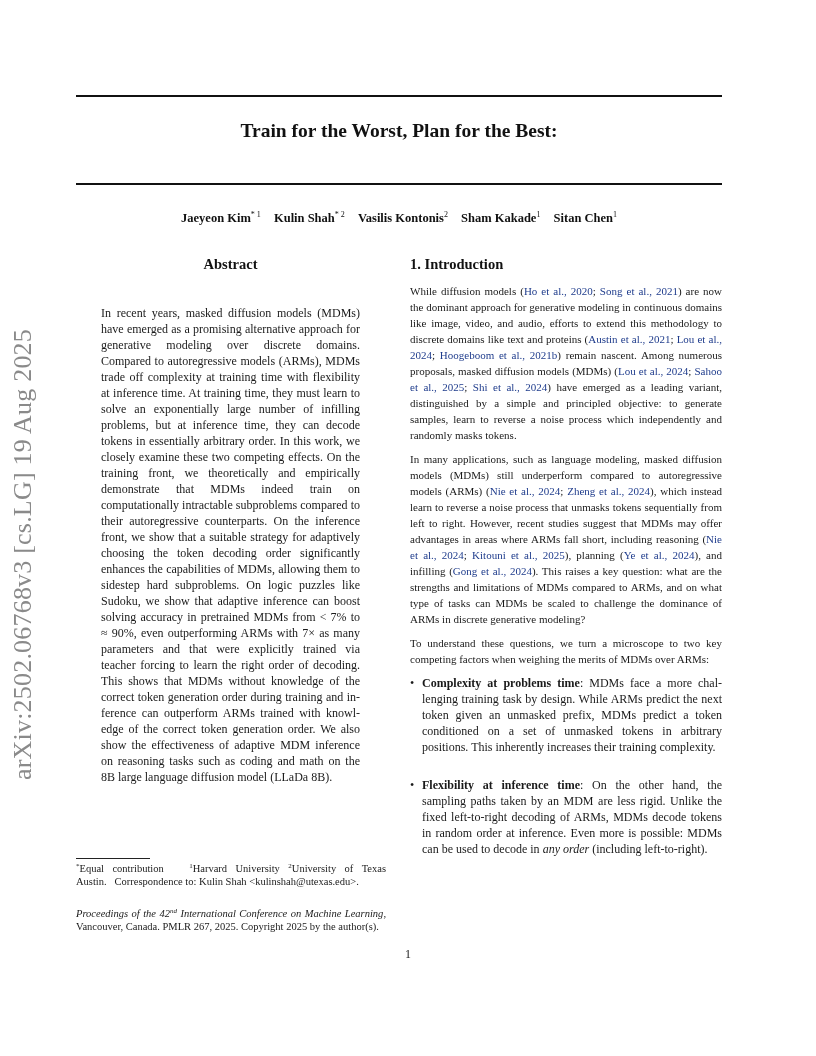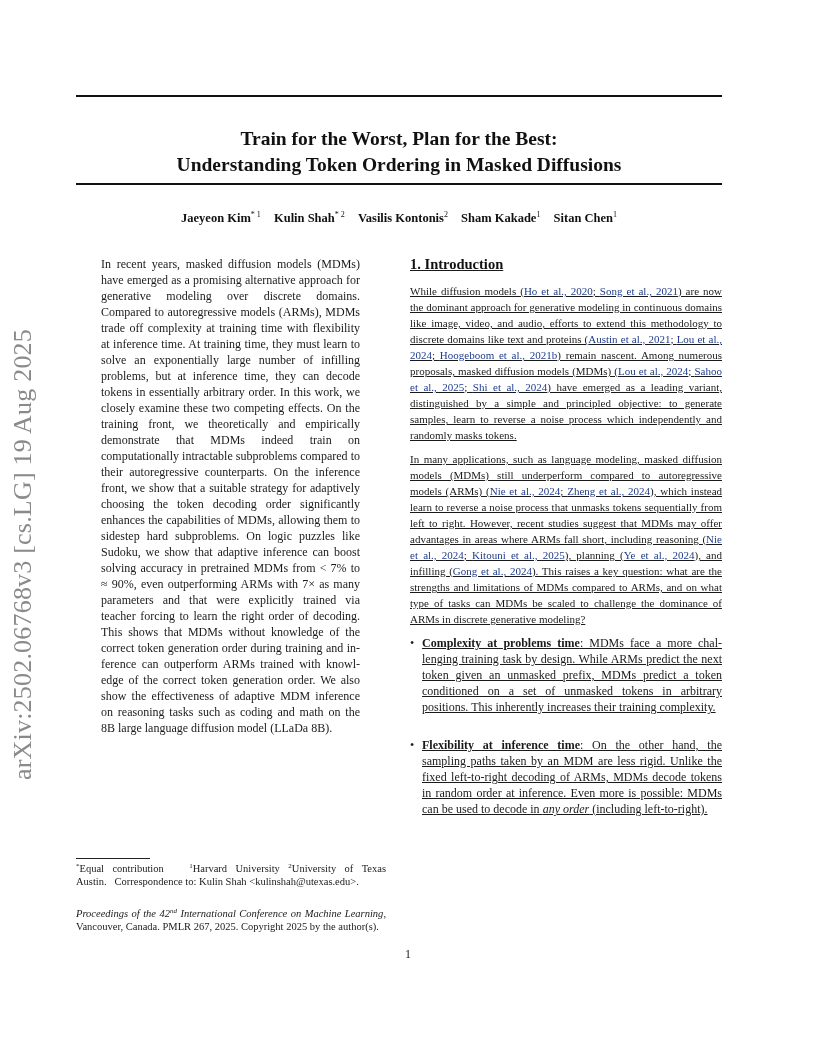--- a/index.html
+++ b/index.html
@@ -2,30 +2,30 @@
 <html><head>
 <meta charset="utf-8">
 <style>
   html, body { margin: 0; padding: 0; background: #ffffff; }
   body { width: 816px; height: 1056px; position: relative; overflow: hidden;
          font-family: "Liberation Serif", "DejaVu Serif", serif; color: #1a1a1a; }
   .rule { position: absolute; left: 76px; width: 646px; background: #111; }
   .rule.top { top: 95px; height: 2px; }
   .rule.bottom { top: 183px; height: 2px; }
   .title { position: absolute; top: 118px; left: 76px; width: 646px; text-align: center;
-           font-weight: bold; font-size: 19.5px; line-height: 26px; color: #111; margin-top: 8px; }
+           font-weight: bold; font-size: 19.5px; line-height: 26px; color: #111; }
   .title div { display: block; }
   .authors { position: absolute; top: 211px; left: 76px; width: 646px; text-align: center;
              font-weight: bold; font-size: 12.5px; color: #111; }
   .authors .author { margin: 0 5px; }
   .authors sup { font-weight: normal; font-size: 8px; vertical-align: 5px; }
   .arxiv { position: absolute; left: 8px; top: 780px; transform-origin: 0 0; transform: rotate(-90deg);
            font-size: 26px; color: #8a8a8a; white-space: nowrap; letter-spacing: 0.2px; width: 500px; }
   .col-left { position: absolute; left: 101px; top: 256px; width: 259px; }
-  .col-right { position: absolute; left: 410px; top: 256px; width: 312px; text-decoration: underline; }
+  .col-right { position: absolute; left: 410px; top: 256px; width: 312px; }
   .abs-head { text-align: center; font-weight: bold; font-size: 14.5px; margin-bottom: 32px; color:#111; }
   .abs-body { font-size: 12px; line-height: 16px; text-align: justify; hyphens: manual; }
   .sec-head { font-weight: bold; font-size: 14.5px; margin-bottom: 10px; color:#111; }
   .para { font-size: 11px; line-height: 16px; text-align: justify; margin: 0 0 8px 0; }
   .cite { color: #1f3c8c; }
   ul.bullets { list-style: none; padding: 0; margin: 6px 0 0 0; }
   ul.bullets li { position: relative; padding-left: 12px; font-size: 12px; line-height: 16px;
                   text-align: justify; margin-bottom: 22px; }
   ul.bullets li::before { content: "\2022"; position: absolute; left: 0; top: 0; }
   .footnote-rule { position: absolute; left: 76px; top: 858px; width: 74px; height: 1px; background: #222; }
@@ -37,43 +37,44 @@
   b { font-weight: bold; }
 </style>
 </head>
 <body>
 
 <div class="arxiv">arXiv:2502.06768v3  [cs.LG]  19 Aug 2025</div>
 
 <div class="rule top"></div>
 <div class="title">
   <div>Train for the Worst, Plan for the Best:</div>
-  <div>Understanding Token Ordering in Masked Diffusions</div>
 </div>
 <div class="rule bottom"></div>
 
 <div class="authors">
   <span class="author"><span>Jaeyeon Kim</span><sup>* 1</sup></span>
   <span class="author"><span>Kulin Shah</span><sup>* 2</sup></span>
   <span class="author"><span>Vasilis Kontonis</span><sup>2</sup></span>
   <span class="author"><span>Sham Kakade</span><sup>1</sup></span>
   <span class="author"><span>Sitan Chen</span><sup>1</sup></span>
 </div>
 
 <div class="col-left">
+  <div class="abs-head">Abstract</div>
   <div class="abs-body">In recent years, masked diffusion models (MDMs) have emerged as a promising alternative approach for generative modeling over discrete domains. Compared to autoregressive models (ARMs), MDMs trade off complexity at training time with flexibility at inference time. At training time, they must learn to solve an exponentially large number of infilling problems, but at inference time, they can decode tokens in essentially arbitrary order. In this work, we closely examine these two compet­ing effects. On the training front, we theoretically and empirically demonstrate that MDMs indeed train on computationally intractable subproblems compared to their autoregressive counterparts. On the inference front, we show that a suitable strat­egy for adaptively choosing the token decoding order significantly enhances the capabilities of MDMs, allowing them to sidestep hard subprob­lems. On logic puzzles like Sudoku, we show that adaptive inference can boost solving accuracy in pretrained MDMs from &lt; 7% to ≈ 90%, even outperforming ARMs with 7× as many parame­ters and that were explicitly trained via teacher forcing to learn the right order of decoding. This shows that MDMs without knowledge of the cor­rect token generation order during training and in­ference can outperform ARMs trained with knowl­edge of the correct token generation order. We also show the effectiveness of adaptive MDM in­ference on reasoning tasks such as coding and math on the 8B large language diffusion model (LLaDa 8B).</div>
 </div>
 
 <div class="col-right">
   <div class="sec-head">1. Introduction</div>
 
   <p class="para"><span>While diffusion models (</span><a class="cite">Ho et al., 2020</a><span>; </span><a class="cite">Song et al., 2021</a><span>) are now the dominant approach for generative modeling in continuous domains like image, video, and audio, efforts to extend this methodology to discrete domains like text and proteins (</span><a class="cite">Austin et al., 2021</a><span>; </span><a class="cite">Lou et al., 2024</a><span>; </span><a class="cite">Hoogeboom et al., 2021b</a><span>) remain nascent. Among numerous proposals, masked diffusion models (MDMs) (</span><a class="cite">Lou et al., 2024</a><span>; </span><a class="cite">Sahoo et al., 2025</a><span>; </span><a class="cite">Shi et al., 2024</a><span>) have emerged as a leading variant, distinguished by a simple and principled objective: to generate samples, learn to reverse a noise process which independently and randomly masks tokens.</span></p>
 
   <p class="para"><span>In many applications, such as language modeling, masked diffusion models (MDMs) still underperform compared to autoregressive models (ARMs) (</span><a class="cite">Nie et al., 2024</a><span>; </span><a class="cite">Zheng et al., 2024</a><span>), which instead learn to reverse a noise process that unmasks tokens sequentially from left to right. However, recent studies suggest that MDMs may offer advantages in areas where ARMs fall short, including reasoning (</span><a class="cite">Nie et al., 2024</a><span>; </span><a class="cite">Kitouni et al., 2025</a><span>), planning (</span><a class="cite">Ye et al., 2024</a><span>), and infilling (</span><a class="cite">Gong et al., 2024</a><span>). This raises a key question: what are the strengths and limitations of MDMs compared to ARMs, and on what type of tasks can MDMs be scaled to challenge the dominance of ARMs in discrete generative modeling?</span></p>
 
+  <p class="para">To understand these questions, we turn a microscope to two key competing factors when weighing the merits of MDMs over ARMs:</p>
 
   <ul class="bullets">
     <li><b>Complexity at problems time</b><span>: MDMs face a more chal­lenging training task by design. While ARMs predict the next token given an unmasked prefix, MDMs predict a token conditioned on a set of unmasked tokens in arbi­trary positions. This inherently increases their training complexity.</span></li>
     <li><b>Flexibility at inference time</b><span>: On the other hand, the sampling paths taken by an MDM are less rigid. Unlike the fixed left-to-right decoding of ARMs, MDMs decode tokens in random order at inference. Even more is possi­ble: MDMs can be used to decode in </span><i>any order</i><span> (including left-to-right).</span></li>
   </ul>
 </div>
 
 <div class="footnote-rule"></div>
 <div class="footnote"><sup>*</sup><span>Equal contribution</span>&nbsp;&nbsp;&nbsp;<sup>1</sup><span>Harvard University</span> <sup>2</sup><span>University of Texas Austin.</span>&nbsp;&nbsp;&nbsp;<span>Correspondence to: Kulin Shah &lt;kulin­shah@utexas.edu&gt;.</span></div>
 

